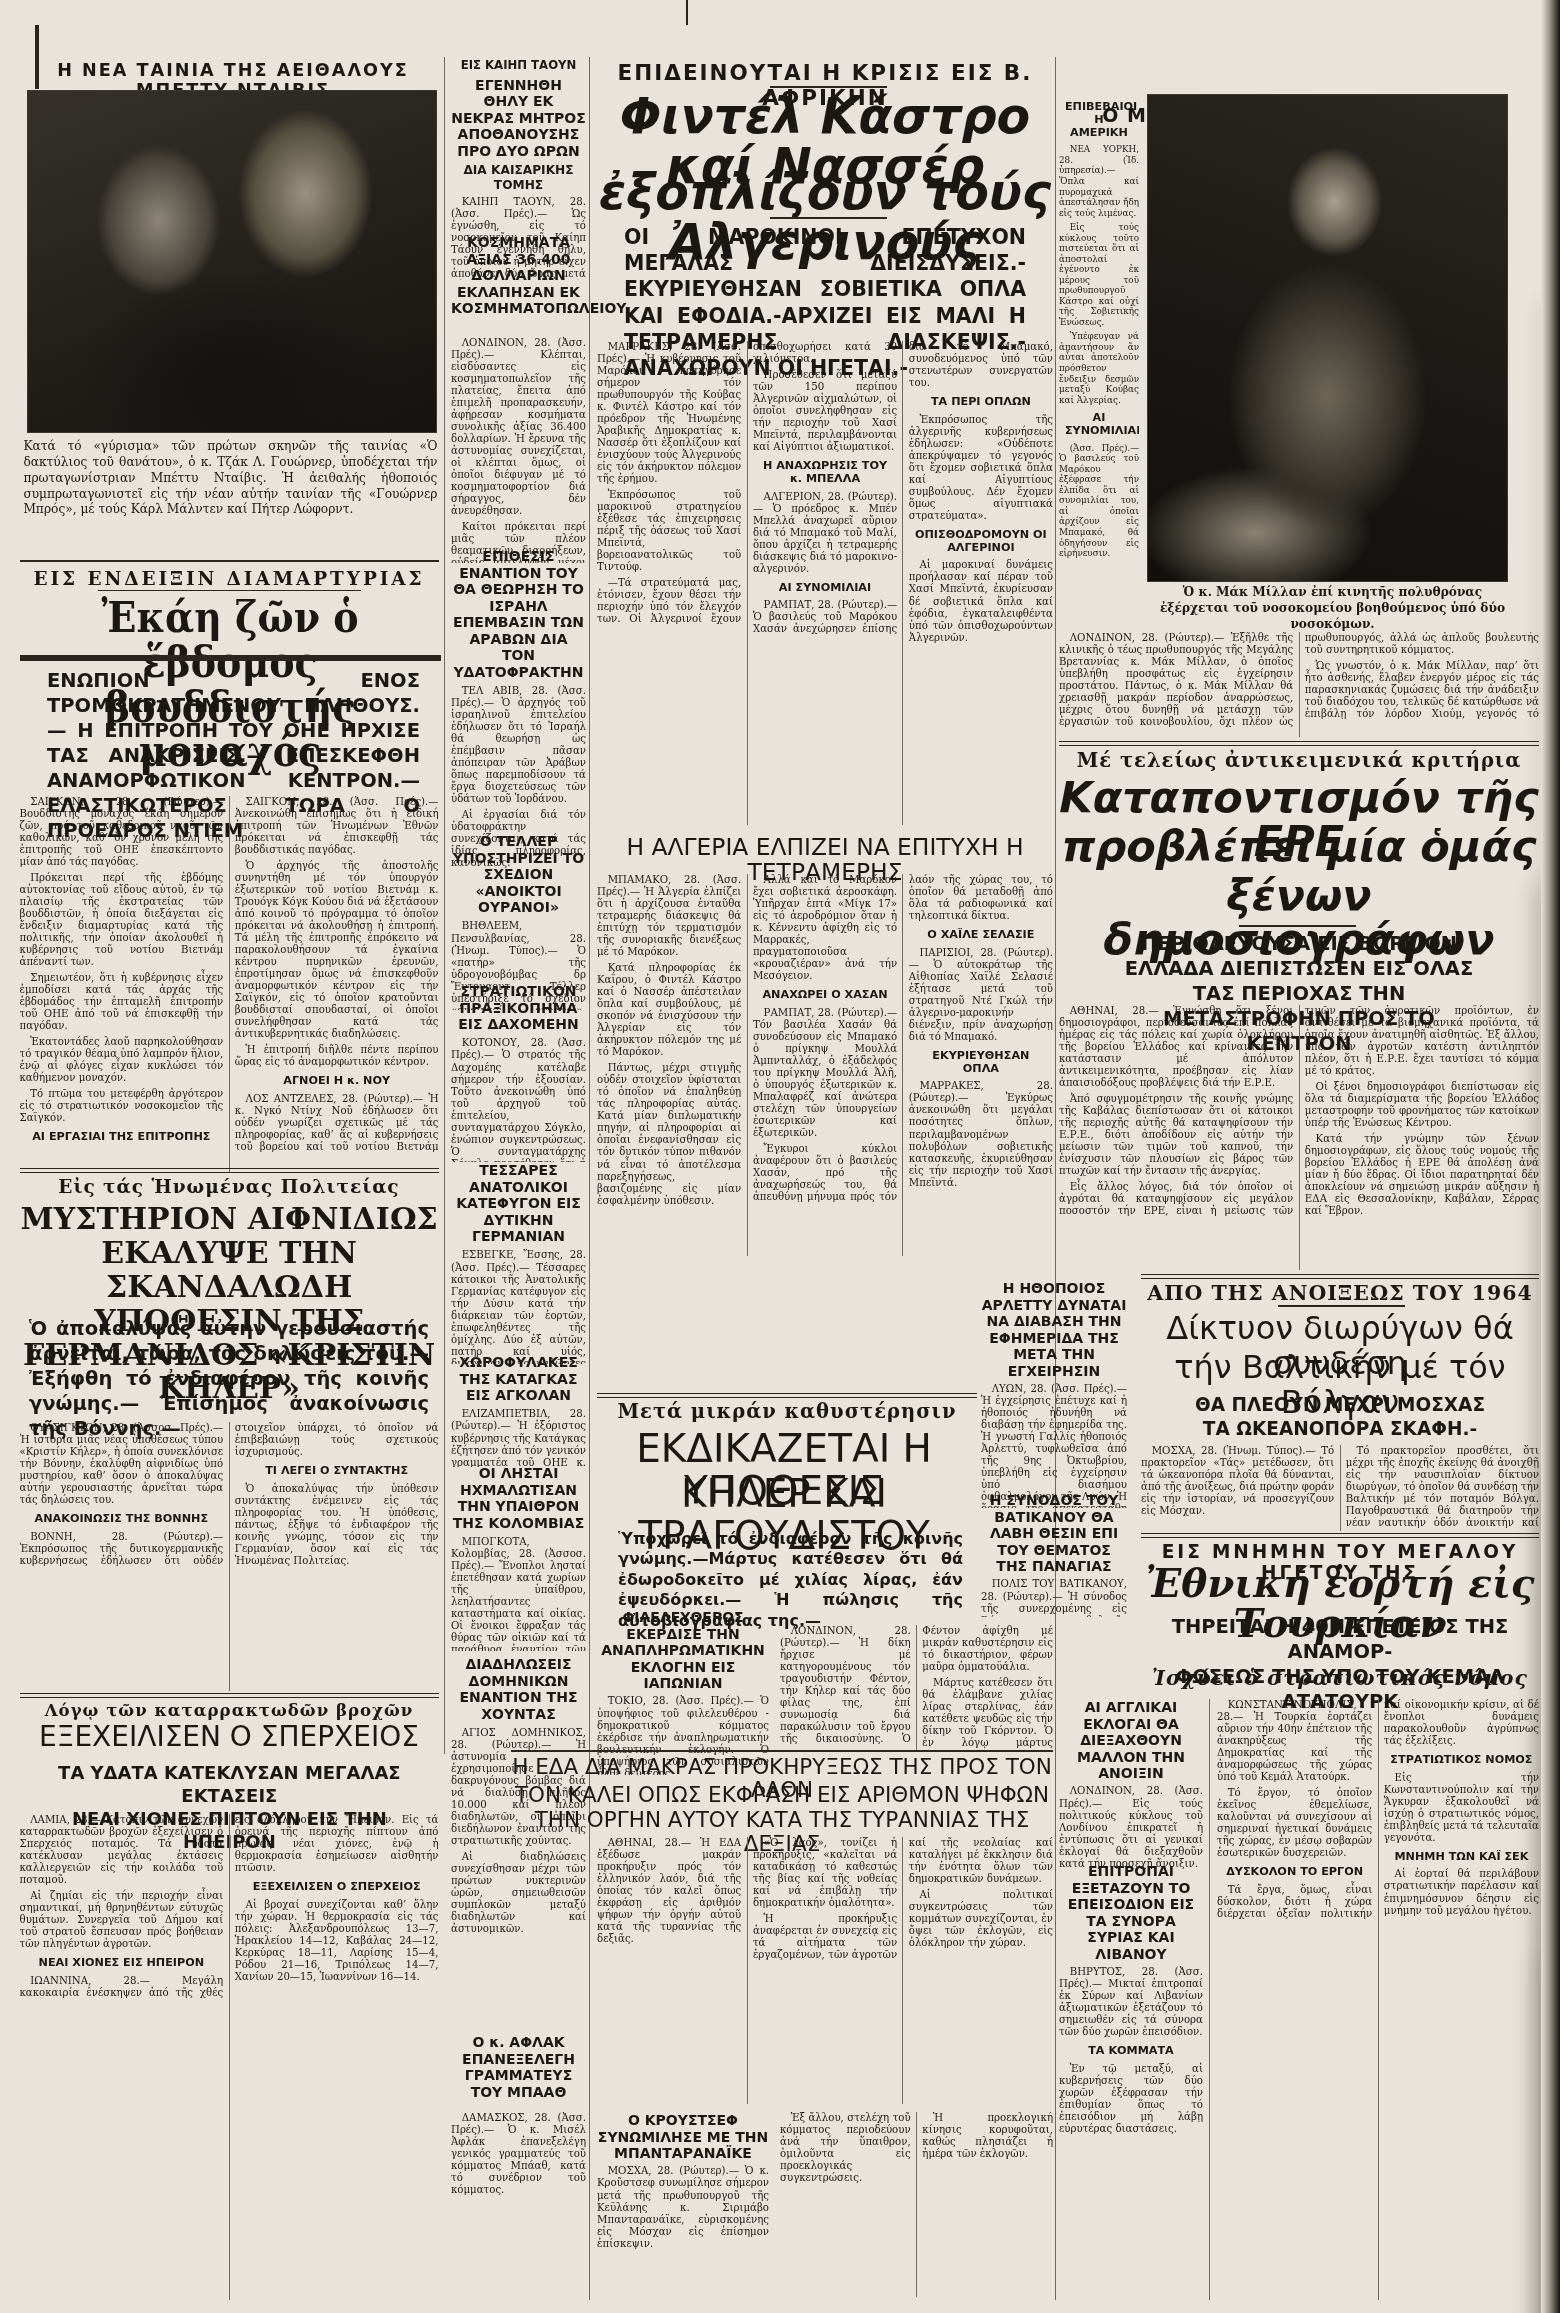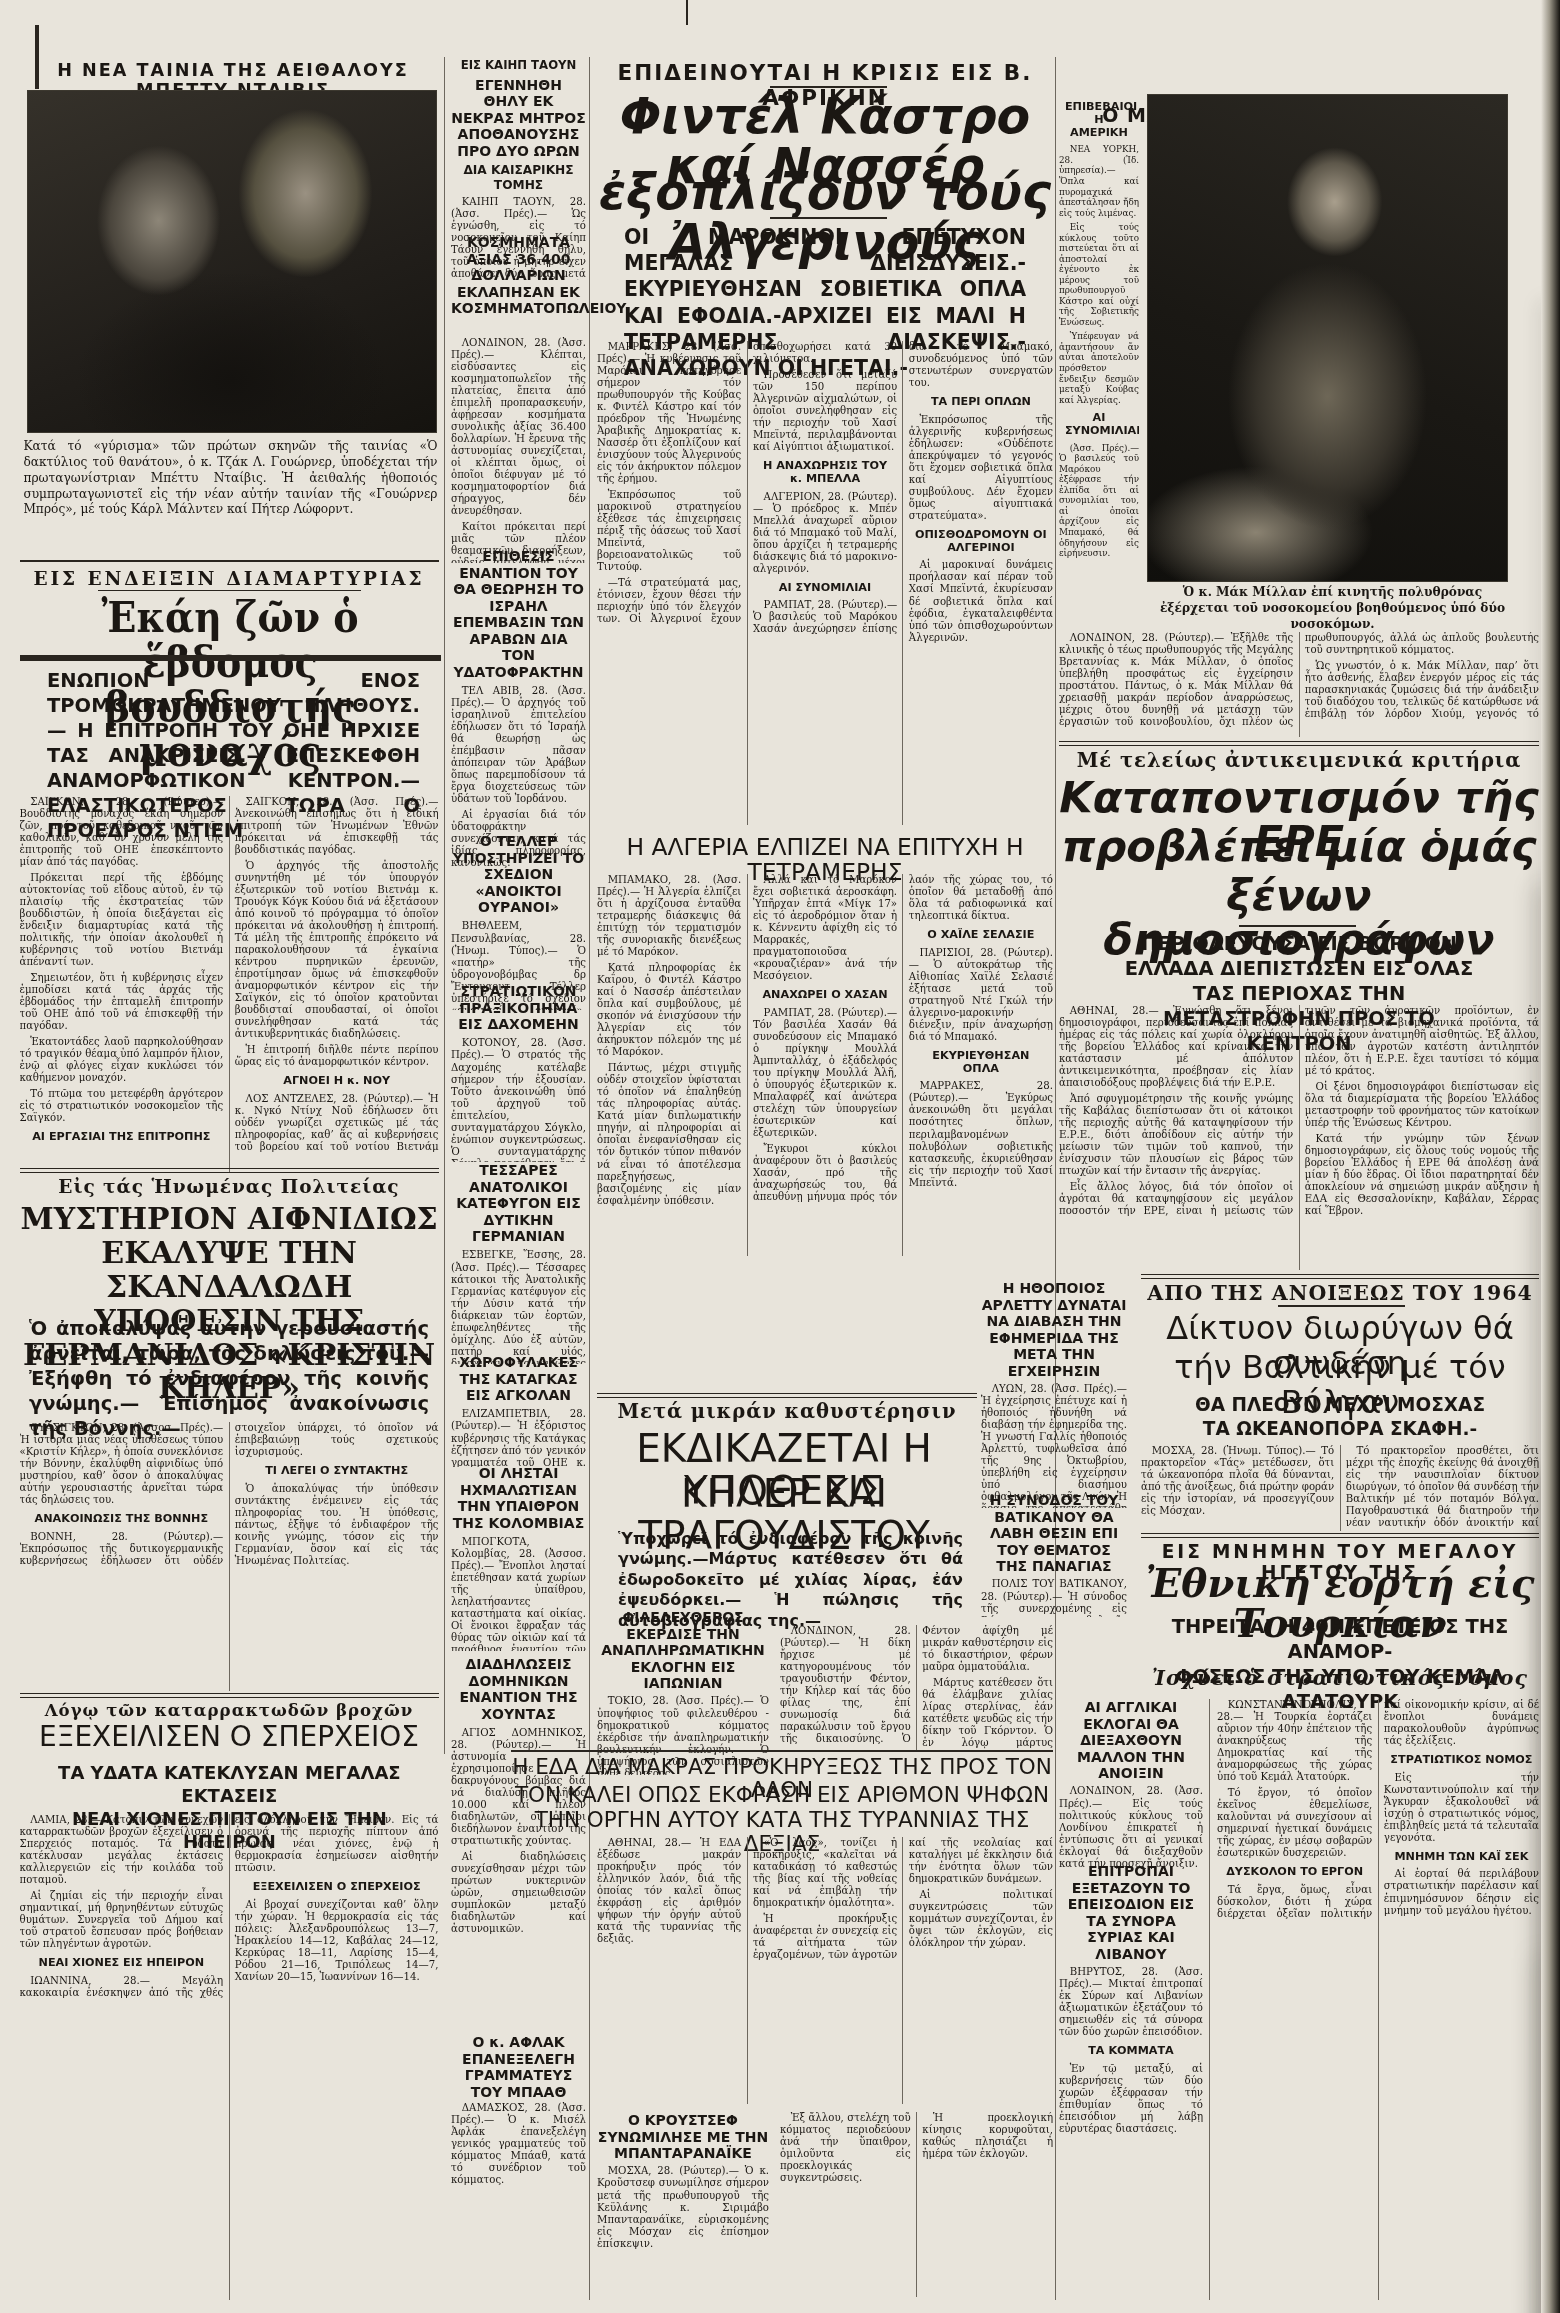--- a/index.html
+++ b/index.html
@@ -161,21 +161,21 @@
   </div>
   <div class="abs" style="left:451px;top:1656px;width:135px;">
     <div class="smallhead">ΔΙΑΔΗΛΩΣΕΙΣ ΔΟΜΗΝΙΚΩΝ ΕΝΑΝΤΙΟΝ ΤΗΣ ΧΟΥΝΤΑΣ</div>
     <div class="body" style="height:302px;margin-top:4.9px;">
         <p class="bp">ΑΓΙΟΣ ΔΟΜΗΝΙΚΟΣ, 28. (Ρώυτερ).— Ἡ ἀστυνομία ἐχρησιμοποίησε δακρυγόνους βόμβας διά νά διαλύσῃ πλῆθος 10.000 καί πλέον διαδηλωτῶν, οἱ ὁποῖοι διεδήλωνον ἐναντίον τῆς στρατιωτικῆς χούντας.</p>
         <p class="bp">Αἱ διαδηλώσεις συνεχίσθησαν μέχρι τῶν πρώτων νυκτερινῶν ὡρῶν, σημειωθεισῶν συμπλοκῶν μεταξύ διαδηλωτῶν καί ἀστυνομικῶν.</p>
       </div>
   </div>
   <div class="abs" style="left:451px;top:2034px;width:135px;">
     <div class="smallhead">Ο κ. ΑΦΛΑΚ ΕΠΑΝΕΞΕΛΕΓΗ ΓΡΑΜΜΑΤΕΥΣ ΤΟΥ ΜΠΑΑΘ</div>
-    <div class="body" style="height:195px;margin-top:2px;">
+    <div class="body" style="height:195px;margin-top:12px;">
         <p class="bp">ΔΑΜΑΣΚΟΣ, 28. (Ἀσσ. Πρές).— Ὁ κ. Μισέλ Ἀφλάκ ἐπανεξελέγη γενικός γραμματεύς τοῦ κόμματος Μπάαθ, κατά τό συνέδριον τοῦ κόμματος.</p>
       </div>
   </div>
 
   <div class="abs khead" style="left:597px;top:60px;width:456px;font-size:21.5px;">ΕΠΙΔΕΙΝΟΥΤΑΙ Η ΚΡΙΣΙΣ ΕΙΣ Β. ΑΦΡΙΚΗΝ</div>
   <div class="abs rule" style="left:770px;top:86px;width:117px;height:2px;"></div>
   <div class="abs bighead-ital" style="left:589px;top:92px;width:472px;font-size:49px;">Φιντέλ Κάστρο καί Νασσέρ</div>
   <div class="abs bighead-ital" style="left:589px;top:148px;width:472px;font-size:49px;margin-top:20px;">ἐξοπλίζουν τούς Ἀλγερινούς</div>
   <div class="abs rule" style="left:770px;top:217px;width:117px;height:2px;"></div>
   <div class="abs deck" style="left:624px;top:224px;width:402px;font-size:20.5px;">ΟΙ ΜΑΡΟΚΙΝΟΙ ΕΠΕΤΥΧΟΝ ΜΕΓΑΛΑΣ ΔΙΕΙΣΔΥΣΕΙΣ.- ΕΚΥΡΙΕΥΘΗΣΑΝ ΣΟΒΙΕΤΙΚΑ ΟΠΛΑ ΚΑΙ ΕΦΟΔΙΑ.-ΑΡΧΙΖΕΙ ΕΙΣ ΜΑΛΙ Η ΤΕΤΡΑΜΕΡΗΣ ΔΙΑΣΚΕΨΙΣ.- ΑΝΑΧΩΡΟΥΝ ΟΙ ΗΓΕΤΑΙ.-</div>

